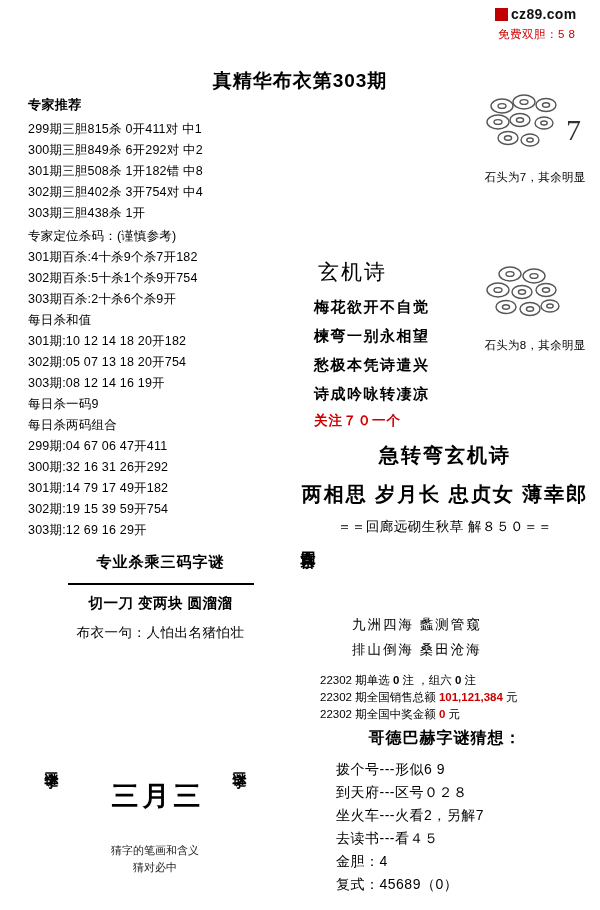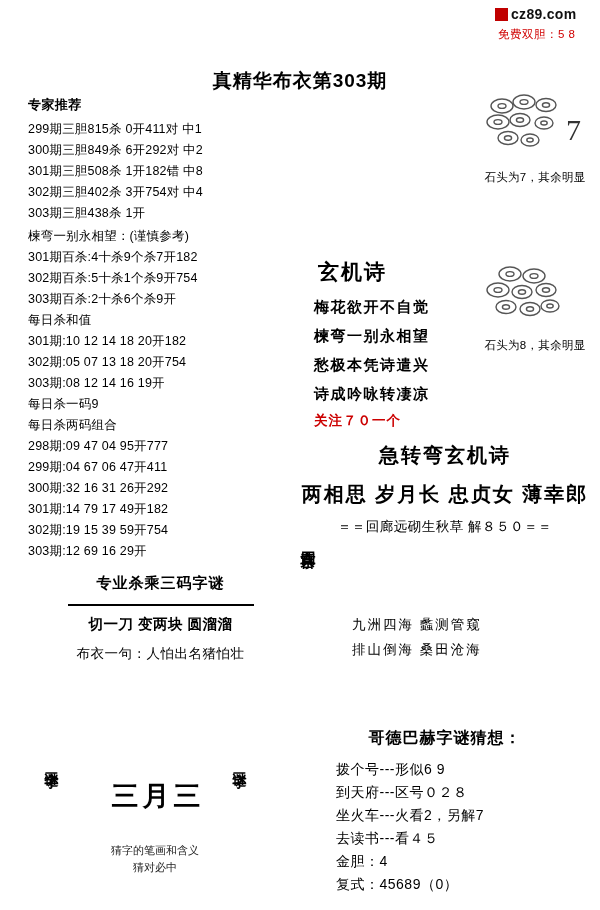--- a/index.html
+++ b/index.html
@@ -41,21 +41,21 @@
   .riddle .vleft{left:10px;}
   .riddle .vright{left:198px;}
   .riddle .rbig{position:absolute;left:58px;top:16px;width:140px;text-align:center;
     font-size:27px;font-weight:bold;letter-spacing:4px;}
   .riddle-note{position:absolute;left:30px;top:842px;width:250px;text-align:center;
     font-size:11px;line-height:17px;color:#222;}
 
   .coin-wrap{position:absolute;}
   .coin-caption{font-size:11.5px;text-align:center;margin-top:2px;letter-spacing:.3px;}
 
-  .xuanji-title{position:absolute;left:318px;top:258px;font-size:21px;font-weight:bold;letter-spacing:2px;}
+  .xuanji-title{position:absolute;left:318px;top:258px;font-size:21px;font-weight:normal;letter-spacing:2px;}
   .poem{position:absolute;left:314px;top:292px;}
   .poem div{font-size:15px;font-weight:bold;line-height:29px;letter-spacing:1.5px;}
   .guanzhu{position:absolute;left:314px;top:412px;font-size:13.5px;font-weight:bold;color:#cc0000;letter-spacing:1px;text-align:right;}
 
   .jizhuan{position:absolute;left:0;top:442px;width:600px;}
   .jizhuan-title{margin-left:300px;width:290px;text-align:center;font-size:20px;font-weight:bold;letter-spacing:2px;}
   .jz-line1{margin-left:300px;width:290px;text-align:center;font-size:20px;font-weight:bold;
     letter-spacing:2px;margin-top:12px;}
   .jz-line2{margin-left:300px;width:290px;text-align:center;font-size:13.5px;margin-top:10px;letter-spacing:.5px;}
 
@@ -87,33 +87,32 @@
   </div>
 
   <div class="left">
     <div class="lhead">专家推荐</div>
     <div class="lrow">299期三胆815杀 0开411对 中1</div>
     <div class="lrow">300期三胆849杀 6开292对 中2</div>
     <div class="lrow">301期三胆508杀 1开182错 中8</div>
     <div class="lrow">302期三胆402杀 3开754对 中4</div>
     <div class="lrow">303期三胆438杀 1开</div>
 
-    <div class="lrow" style="font-weight:normal;margin-top:2px;">楝弯一别永相望：(谨慎参考)</div>
+    <div class="lrow" style="font-weight:normal;margin-top:2px;">专家定位杀码：(谨慎参考)</div>
     <div class="lrow">301期百杀:4十杀9个杀7开182</div>
     <div class="lrow">302期百杀:5十杀1个杀9开754</div>
     <div class="lrow">303期百杀:2十杀6个杀9开</div>
 
     <div class="lrow">每日杀和值</div>
     <div class="lrow">301期:10 12 14 18 20开182</div>
     <div class="lrow">302期:05 07 13 18 20开754</div>
     <div class="lrow">303期:08 12 14 16 19开</div>
 
     <div class="lrow">每日杀一码9</div>
     <div class="lrow">每日杀两码组合</div>
-    <div class="lrow">298期:09 47 04 95开777</div>
     <div class="lrow">299期:04 67 06 47开411</div>
     <div class="lrow">300期:32 16 31 26开292</div>
     <div class="lrow">301期:14 79 17 49开182</div>
     <div class="lrow">302期:19 15 39 59开754</div>
     <div class="lrow">303期:12 69 16 29开</div>
 
     <div class="pro-title">专业杀乘三码字谜</div>
     <div class="pro-underline"></div>
     <div class="center-line bold">切一刀 变两块 圆溜溜</div>
     <div class="center-line" style="margin-top:6px;">布衣一句：人怕出名猪怕壮</div>
@@ -192,20 +191,39 @@
     <div class="jz-line1">两相思  岁月长  忠贞女  薄幸郎</div>
     <div class="jz-line2">＝＝回廊远砌生秋草 解８５０＝＝</div>
   </div>
 
   <div class="sizi" style="writing-mode: vertical-rl; text-orientation: upright;">四字真言</div>
   <div class="sizi-lines">
     <div>九洲四海  蠡测管窥</div>
     <div>排山倒海  桑田沧海</div>
   </div>
 
+  <div class="stats">
+    <div>
+      <span>22302 期单选</span>
+      <b>0</b>
+      <span>注 ，组六</span>
+      <b>0</b>
+      <span>注</span>
+    </div>
+    <div>
+      <span>22302 期全国销售总额</span>
+      <span class="num">101,121,384</span>
+      <span>元</span>
+    </div>
+    <div>
+      <span>22302 期全国中奖金额</span>
+      <span class="num">0</span>
+      <span>元</span>
+    </div>
+  </div>
 
   <div class="gd-title">哥德巴赫字谜猜想：</div>
   <div class="gd-lines">
     <div>拨个号---形似6 9</div>
     <div>到天府---区号０２８</div>
     <div>坐火车---火看2，另解7</div>
     <div>去读书---看４５</div>
     <div>金胆：4</div>
     <div>复式：45689（0）</div>
   </div>

